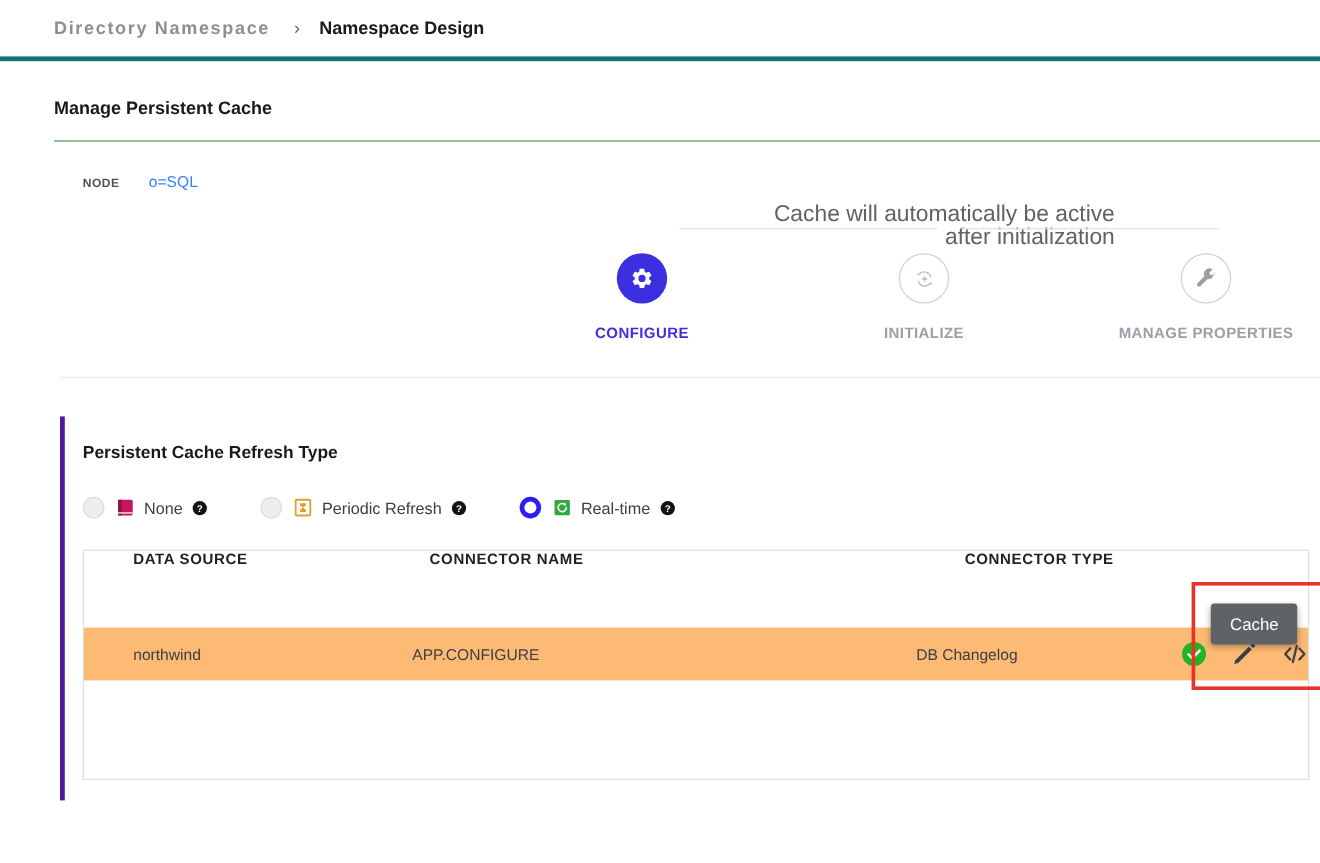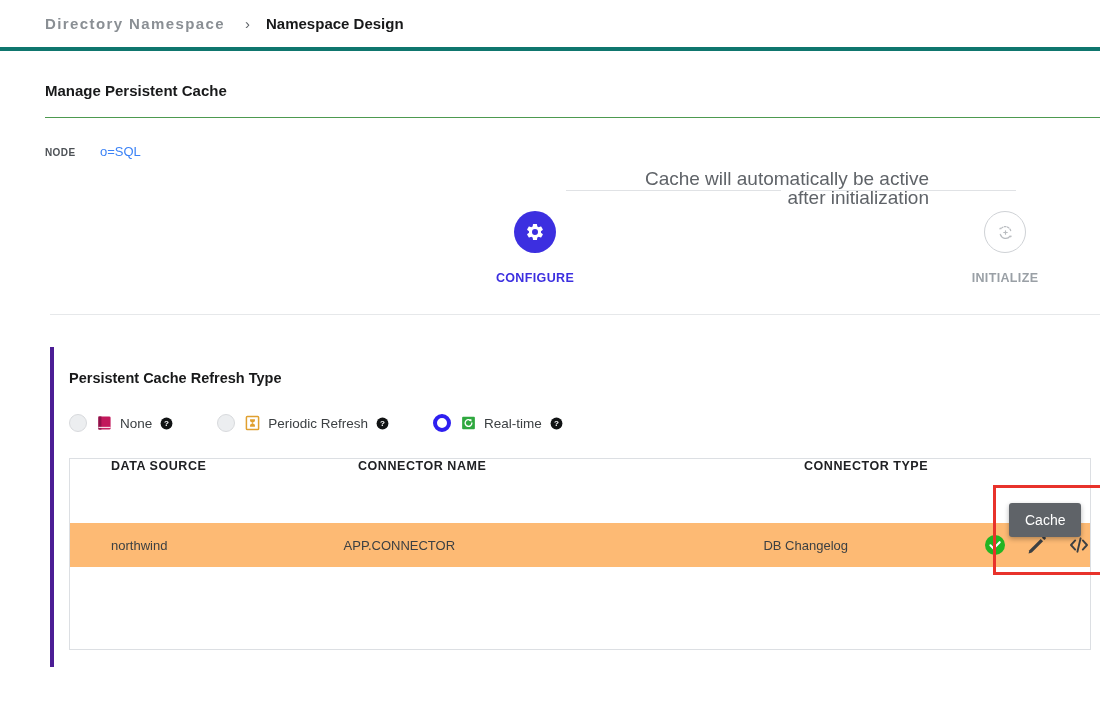--- a/index.html
+++ b/index.html
@@ -49,21 +49,21 @@
     margin: 18px 0 0 45px;
     width: 1055px;
     height: 1px;
     background: #4d9a4f;
   }
 
   
   .node-row {
     display: flex;
     align-items: baseline;
-    margin: 26px 0 0 45px;
+    margin: 26px 0 0 69px;
   }
   .node-label {
     font-size: 10px;
     font-weight: bold;
     letter-spacing: .4px;
     color: #4d5156;
     width: 55px;
   }
   .node-value {
     font-size: 13px;
@@ -292,20 +292,28 @@
           <path fill="none" stroke="#b9bcc0" stroke-width="1.6" stroke-linecap="round" stroke-dasharray="2 2" d="M18.5 9.5A7 7 0 0 0 6.2 7.4"></path>
           <path fill="none" stroke="#b9bcc0" stroke-width="1.6" stroke-linecap="round" d="M5.5 14.5A7 7 0 0 0 17.8 16.6"></path>
           <path fill="#b9bcc0" d="M5.3 5.4l1.6 2.6-3.1-.1z"></path>
           <path fill="#b9bcc0" d="M18.7 18.6l-1.6-2.6 3.1.1z"></path>
           <path fill="none" stroke="#b9bcc0" stroke-width="1.5" stroke-linecap="round" d="M12 9.8v4.4M9.8 12h4.4"></path>
         </svg>
       </div>
       <div class="step-label idle">INITIALIZE</div>
     </div>
 
+    <div class="step">
+      <div class="step-circle idle">
+        <svg width="20" height="20" viewBox="0 0 24 24">
+          <path fill="#9aa0a6" d="M21.7 6.3a.6.6 0 0 0-1-.26l-2.6 2.6-2.2-.4-.4-2.2 2.6-2.6a.6.6 0 0 0-.27-1A5.6 5.6 0 0 0 10.4 9.9L3.6 16.7a2.1 2.1 0 1 0 3 3l6.8-6.8a5.6 5.6 0 0 0 6.3-6.6z"></path>
+        </svg>
+      </div>
+      <div class="step-label idle">MANAGE PROPERTIES</div>
+    </div>
 
   </div>
 </div>
 
 <div class="section-rule"></div>
 
 <div class="refresh-card">
 
   <div class="card-heading">Persistent Cache Refresh Type</div>
 
@@ -358,21 +366,21 @@
   <div class="table-box">
 
     <div class="thead">
       <div class="th c-src">DATA SOURCE</div>
       <div class="th c-name">CONNECTOR NAME</div>
       <div class="th c-type">CONNECTOR TYPE</div>
     </div>
 
     <div class="trow">
       <div class="td c-src">northwind</div>
-      <div class="td c-name">APP.CONNECTOR</div>
+      <div class="td c-name">APP.CONFIGURE</div>
       <div class="td c-type">DB Changelog</div>
 
       <div class="actions">
         <svg class="icon-btn" viewBox="0 0 22 22">
           <circle cx="11" cy="11" r="10" fill="#22b422"></circle>
           <path fill="none" stroke="#ffffff" stroke-width="2.1" stroke-linecap="round" stroke-linejoin="round" d="M6.4 11.3l3.1 3.1 6.2-6.2"></path>
         </svg>
         <svg class="icon-btn" viewBox="0 0 22 22">
           <path fill="#3c4043" d="M3.4 16.2l-.8 3.2 3.2-.8L17.1 7.3l-2.4-2.4z"></path>
           <path fill="#3c4043" d="M18.3 6.1l1.2-1.2a1.1 1.1 0 0 0 0-1.6l-.8-.8a1.1 1.1 0 0 0-1.6 0l-1.2 1.2z"></path>

